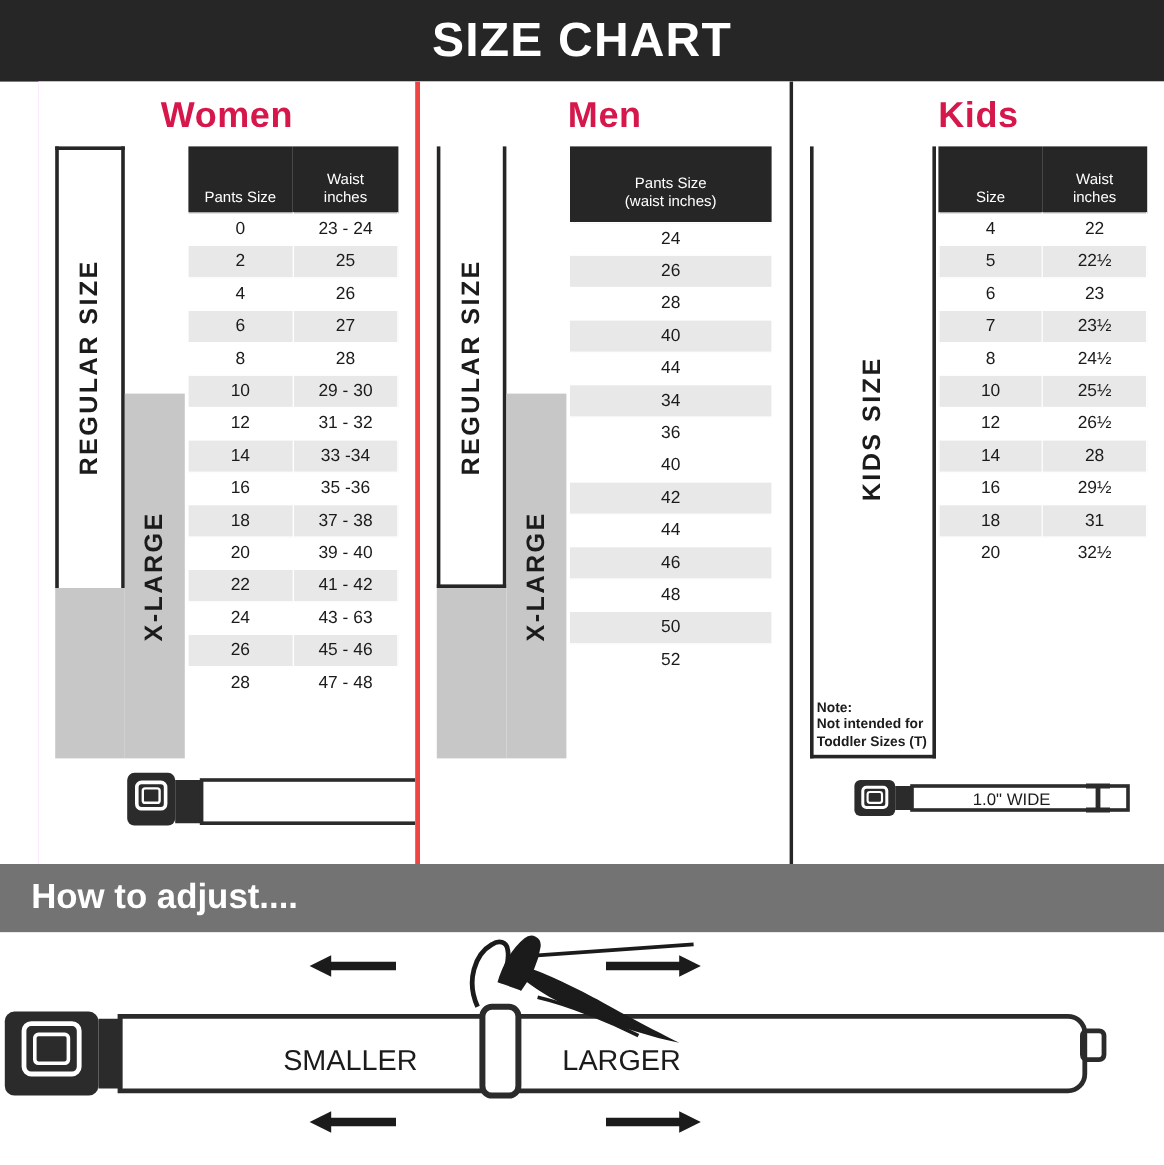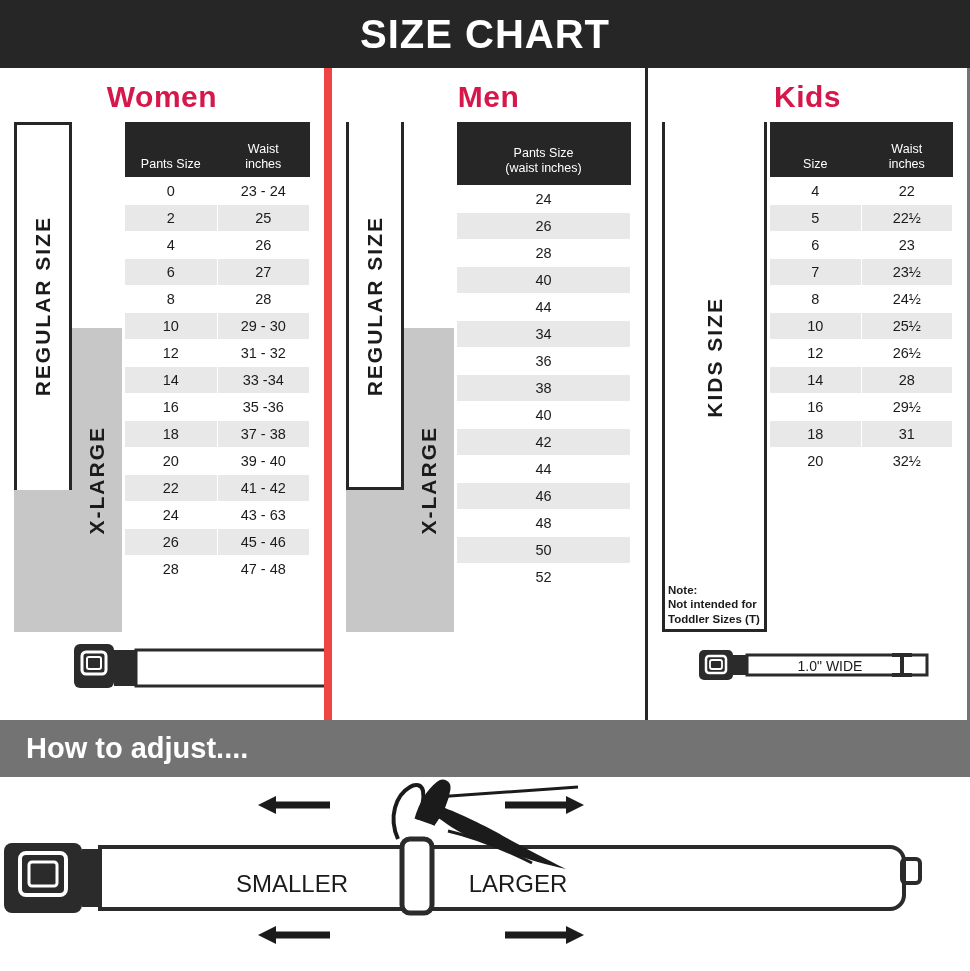--- a/index.html
+++ b/index.html
@@ -25,28 +25,29 @@
   .title-bar .title {
     font-size: 40px;
     font-weight: bold;
     letter-spacing: 1px;
   }
 
   
   .panels {
     display: flex;
     height: 652px;
-    background: #737373;
+    background: #f0abfc;
+    margin-left: 32px;
   }
   .panel {
     position: relative;
     background: #ffffff;
   }
   .panel.women { width: 324px; }
-  .panel.men   { width: 324px; border-left: 8px solid #ef4444; border-right:3px solid #262626;}
+  .panel.men   { width: 324px; border-left: 4px solid #ef4444; border-right:3px solid #262626;}
   .panel.kids  { width: 319px; }
 
   .panel-head {
     text-align: center;
     color: #d6174b;
     font-size: 30px;
     font-weight: bold;
     padding-top: 12px;
     padding-bottom: 8px;
     letter-spacing: .5px;
@@ -302,23 +303,20 @@
                 <td>40</td>
               </tr>
               <tr class="plain">
                 <td>44</td>
               </tr>
               <tr class="alt">
                 <td>34</td>
               </tr>
               <tr class="plain">
                 <td>36</td>
-              </tr>
-              <tr class="alt">
-                <td>38</td>
               </tr>
               <tr class="plain">
                 <td>40</td>
               </tr>
               <tr class="alt">
                 <td>42</td>
               </tr>
               <tr class="plain">
                 <td>44</td>
               </tr>

